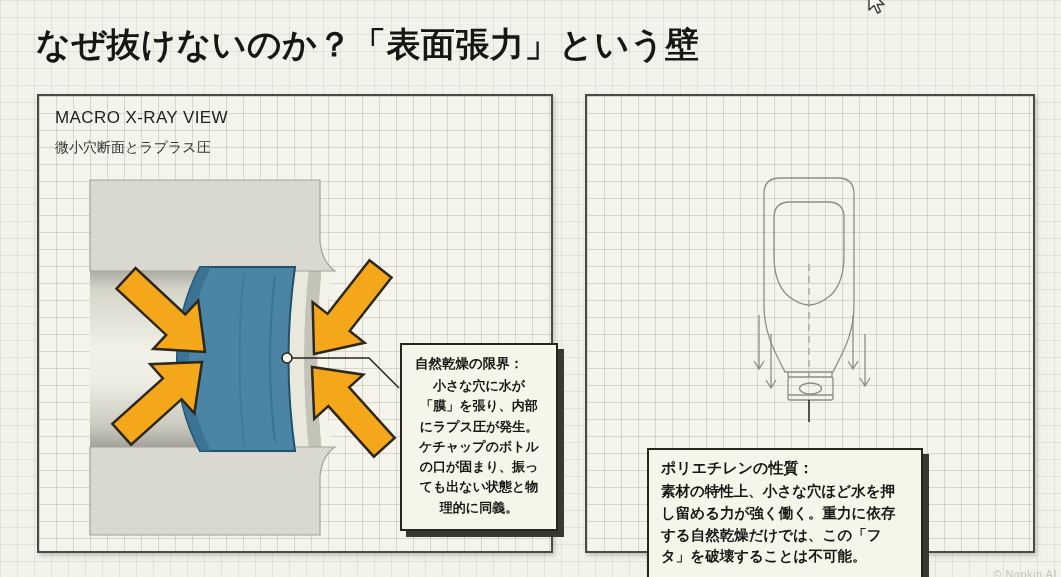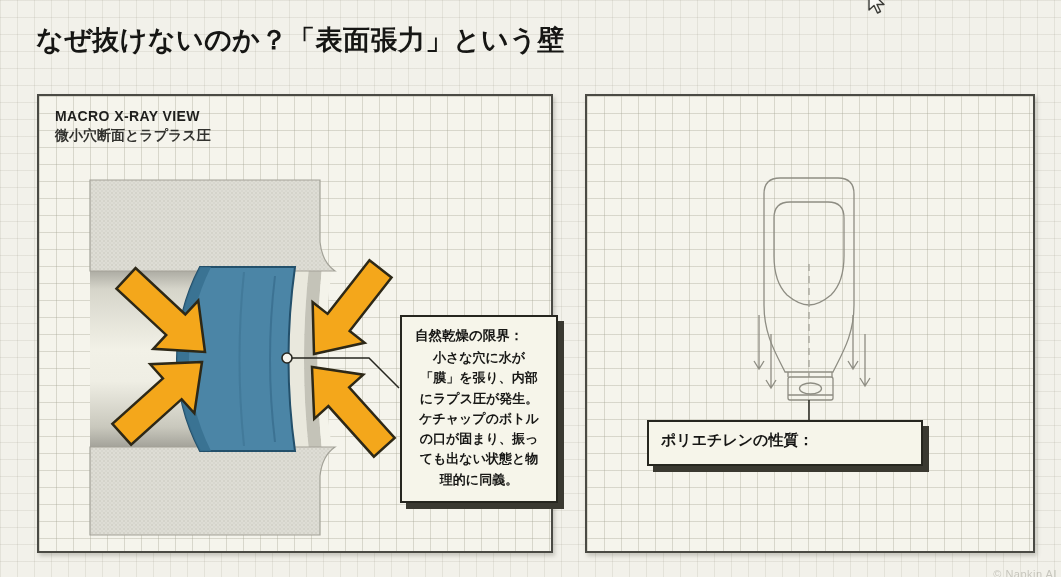--- a/index.html
+++ b/index.html
@@ -7,43 +7,44 @@
   .page {
     position:relative; width:1061px; height:577px; overflow:hidden;
     background-color:#f2f1ea;
     background-image:
       linear-gradient(rgba(174,173,156,0.22) 1px, transparent 1px),
       linear-gradient(90deg, rgba(174,173,156,0.22) 1px, transparent 1px);
     background-size:17px 17px;
   }
   .main-title {
     position:absolute; left:36px; top:22px;
-    font-size:27px; font-weight:800; color:#161614; letter-spacing:0.5px;
+    font-size:34px; font-weight:800; color:#161614; letter-spacing:0.5px;
   }
   .panel {
     position:absolute; top:94px; height:459px;
     border:2px solid #4a4a44;
     background-color:#f5f4ec;
     background-image:
       linear-gradient(rgba(168,167,150,0.38) 1px, transparent 1px),
       linear-gradient(90deg, rgba(168,167,150,0.38) 1px, transparent 1px);
     background-size:17px 17px;
     box-shadow:2px 3px 4px rgba(70,70,58,0.25);
   }
   .panel-left  { left:37px;  width:516px; }
   .panel-right { left:585px; width:450px; }
   .panel-header { position:absolute; left:16px; top:12px; z-index:3; }
-  .panel-title { font-size:14px; font-weight:700; color:#1e1e1c; letter-spacing:0.4px; }
-  .panel-subtitle { font-size:14px; font-weight:700; color:#32322e; margin-top:3px;text-align:center; }
+  .panel-title { font-size:17px; font-weight:400; color:#1e1e1c; letter-spacing:0.4px; }
+  .panel-subtitle { font-size:14px; font-weight:400; color:#32322e; margin-top:11px; }
   .illus { position:absolute; left:0; top:0; z-index:1; }
   .callout {
     position:absolute; z-index:4;
     background:#f6f5ea; border:2px solid #26261f;
     box-shadow:6px 6px 0 #3a3931;
     color:#171715;
+    margin-top:28px;
   }
   .callout-left  { left:361px; top:219px; width:158px; padding:10px 13px 11px 13px; }
   .callout-right { left:60px;  top:324px; width:276px; padding:9px 12px 11px 12px; }
   .callout-heading { font-weight:700; }
   .callout-left  .callout-heading { font-size:13.5px; margin-bottom:3px; }
   .callout-right .callout-heading { font-size:15px;   margin-bottom:3px; }
   .callout-body { font-weight:600; }
   .callout-left  .callout-body { font-size:13px;   line-height:1.56;text-align:center; }
   .callout-right .callout-body { font-size:14.5px; line-height:1.5; }
   .cursor { position:absolute; left:866px; top:-11px; z-index:9; }
@@ -138,20 +139,21 @@
           <path d="M266,219 L266,273 M261,265 L266,273 L271,265"></path>
           <path d="M278,238 L278,290 M273,282 L278,290 L283,282"></path>
         </g>
       </g>
 
       <path d="M222,304 L222,326" fill="none" stroke="#26261f" stroke-width="1.5"></path>
     </svg>
 
     <div class="callout callout-right">
       <div class="callout-heading">ポリエチレンの性質：</div>
+      <div class="callout-body">素材の特性上、小さな穴ほど水を押し留める力が強く働く。重力に依存する自然乾燥だけでは、この「フタ」を破壊することは不可能。</div>
     </div>
   </section>
 
   <svg class="cursor" width="22" height="26" viewBox="0 0 22 26">
     <path d="M3,1 L3,21 L8,16.5 L11.5,24 L14.5,22.5 L11,15.5 L18,15.5 Z" fill="#f8f8f5" stroke="#3a3a36" stroke-width="1.4" stroke-linejoin="round"></path>
   </svg>
 
   <div class="watermark">© Napkin AI</div>
 
 </div>

